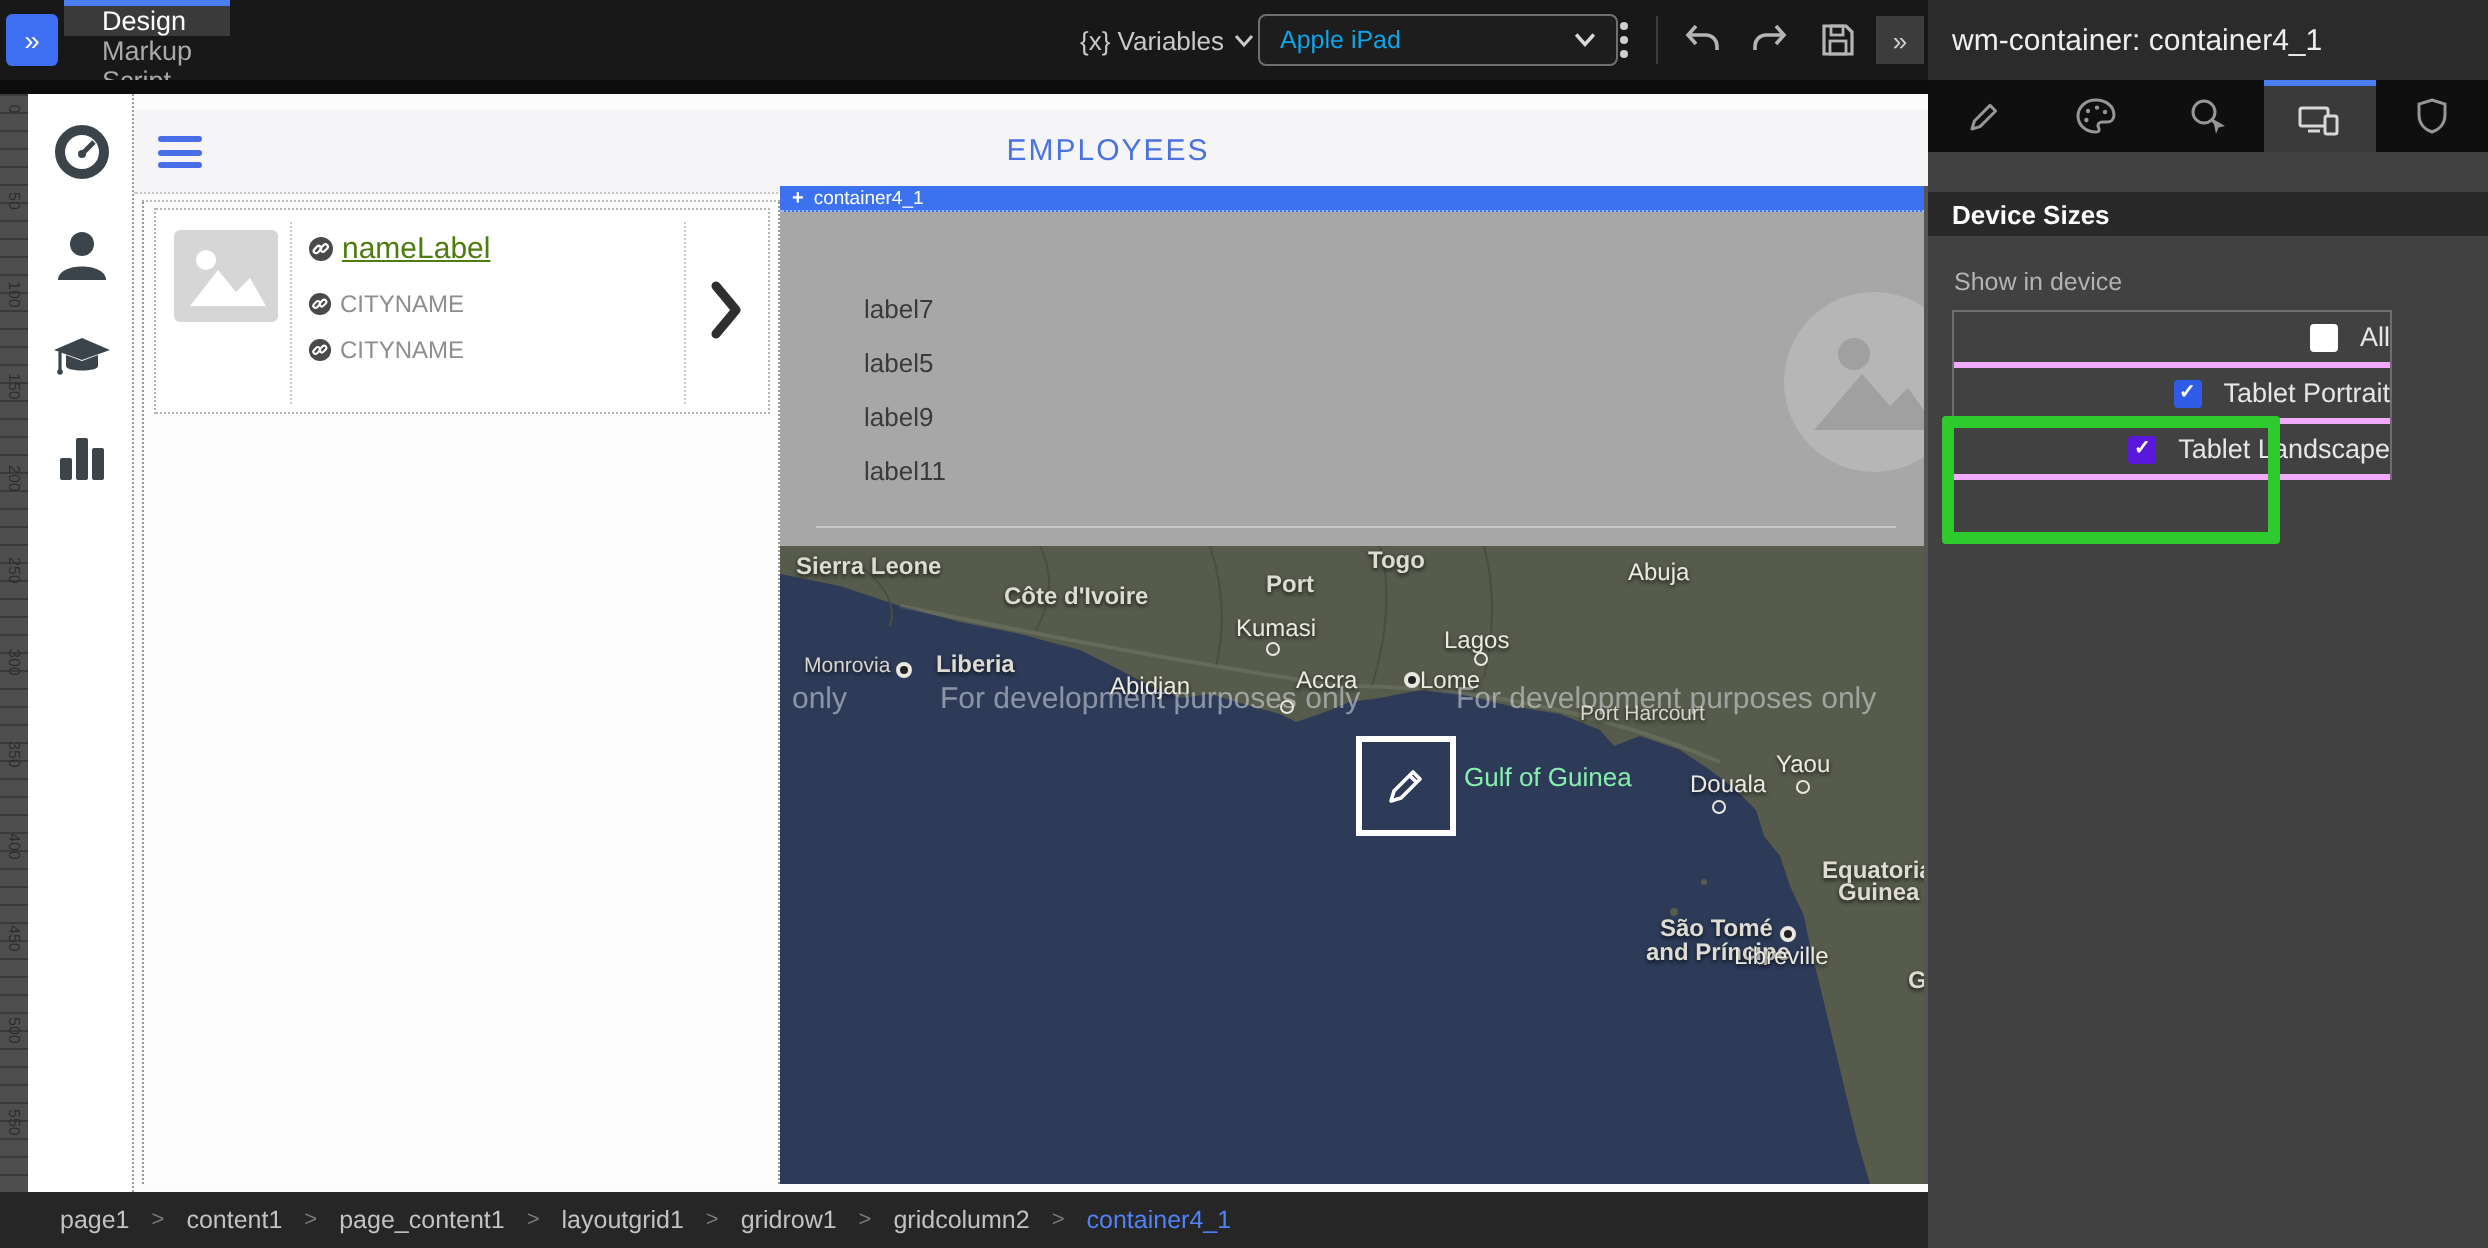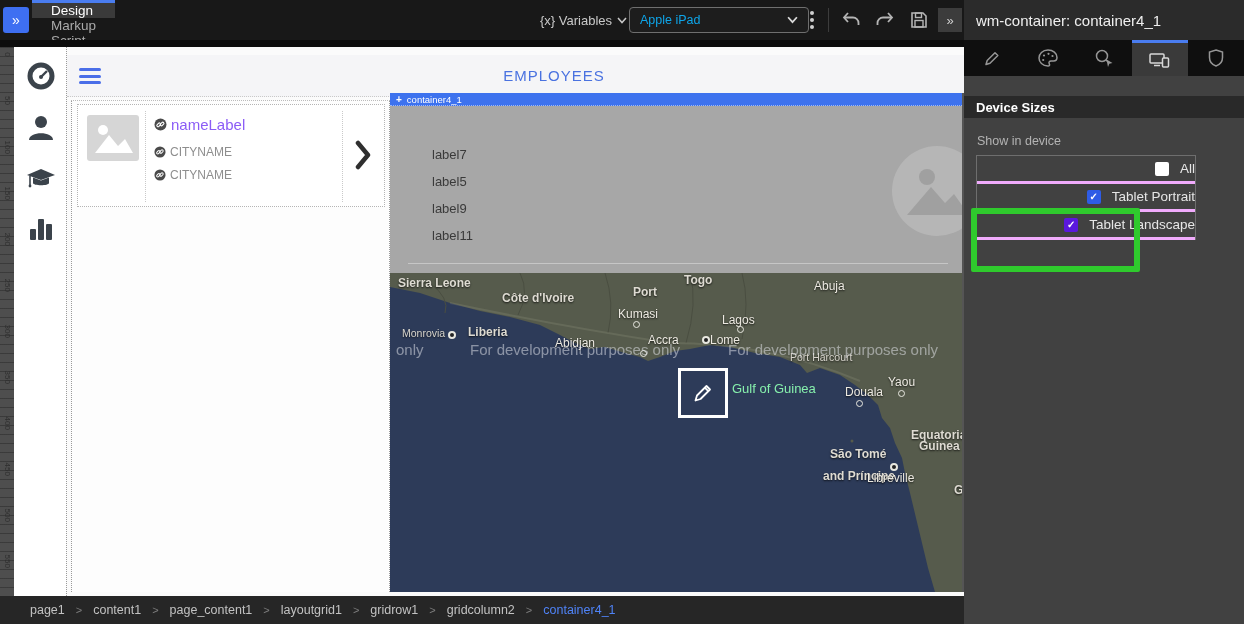--- a/index.html
+++ b/index.html
@@ -40,21 +40,21 @@
   #page-title { position:absolute; left:0; top:12px; width:898px; text-align:center; padding-left:76px;
     color:#4a72e0; font-size:15px; letter-spacing:1px; }
 
   #list-panel { position:absolute; left:4px; top:53px; width:319px; height:492px; background:#fdfdfd;
     border-left:1px dotted #9a9a9a; border-right:1px dotted #9a9a9a; border-top:1px dotted #bbb; }
   #list-card { position:absolute; left:5px; top:3px; width:308px; height:103px; background:#fff; border:1px dotted #b5b5b5; cursor:pointer; }
   #card-img { position:absolute; left:9px; top:10px; width:52px; height:46px; background:#d6d6d6; border-radius:3px; }
   #card-sep1 { position:absolute; left:67px; top:6px; height:91px; border-left:1px dotted #c9c9c9; }
   #card-sep2 { position:absolute; left:264px; top:6px; height:91px; border-left:1px dotted #c9c9c9; }
   .card-row { position:absolute; left:76px; display:flex; align-items:center; gap:4px; }
-  .card-row .fname { font-size:15px; color:#8b5cf6; }
+  .card-row .fname { font-size:15px; color:#4d7c0f;text-decoration:underline; }
   .card-row .fsub  { font-size:12px; color:#8e8e8e; }
   #card-chevron { position:absolute; left:277px; top:35px; }
 
   #right-region { position:absolute; left:323px; top:46px; width:572px; height:499px; }
   #sel-tag { position:absolute; left:0; top:0; width:572px; height:13px; background:#3d72ee; color:#fff;
     font-size:9.5px; display:flex; align-items:center; gap:5px; padding-left:6px; overflow:hidden; border-bottom:1px dotted #9db8f5; }
   #sel-tag .cross { font-size:10px; font-weight:bold; }
   #gray-container { position:absolute; left:0; top:13px; width:572px; height:167px; background:#a7a7a7; overflow:hidden; }
   .gc-label { position:absolute; left:42px; font-size:13px; color:#3a3a3a; }
   #gc-circle { position:absolute; left:501px; top:39px; }
@@ -307,21 +307,21 @@
               <span class="maplabel city-sm" style="left: 12px; top: 54px;">Monrovia</span>
               <span class="maplabel city" style="left: 165px; top: 63px;">Abidjan</span>
               <span class="maplabel city" style="left: 258px; top: 60px;">Accra</span>
               <span class="maplabel city" style="left: 320px; top: 60px;">Lome</span>
               <span class="maplabel city-sm" style="left: 400px; top: 78px;">Port Harcourt</span>
               <span class="maplabel water" style="left: 342px; top: 108px;">Gulf of Guinea</span>
               <span class="maplabel city" style="left: 455px; top: 112px;">Douala</span>
               <span class="maplabel city" style="left: 498px; top: 102px;">Yaou</span>
               <span class="maplabel country" style="left: 521px; top: 155px;">Equatoria</span>
               <span class="maplabel country" style="left: 529px; top: 166px;">Guinea</span>
-              <span class="maplabel country" style="left: 440px; top: 174px; text-align: center;">São Tomé</span>
+              <span class="maplabel country" style="left: 440px; top: 184px; text-align: center;">São Tomé</span>
               <span class="maplabel country" style="left: 433px; top: 196px;">and Príncipe</span>
               <span class="maplabel city" style="left: 477px; top: 198px;">Libreville</span>
               <span class="maplabel country" style="left: 564px; top: 210px;">G</span>
               <span class="marker bullseye" style="left: 58px; top: 58px;"></span>
               <span class="marker bullseye" style="left: 312px; top: 63px;"></span>
               <span class="marker bullseye" style="left: 500px; top: 190px;"></span>
               <span class="marker ring" style="left: 243px; top: 48px;"></span>
               <span class="marker ring" style="left: 347px; top: 53px;"></span>
               <span class="marker ring" style="left: 250px; top: 77px;"></span>
               <span class="marker ring" style="left: 466px; top: 127px;"></span>

